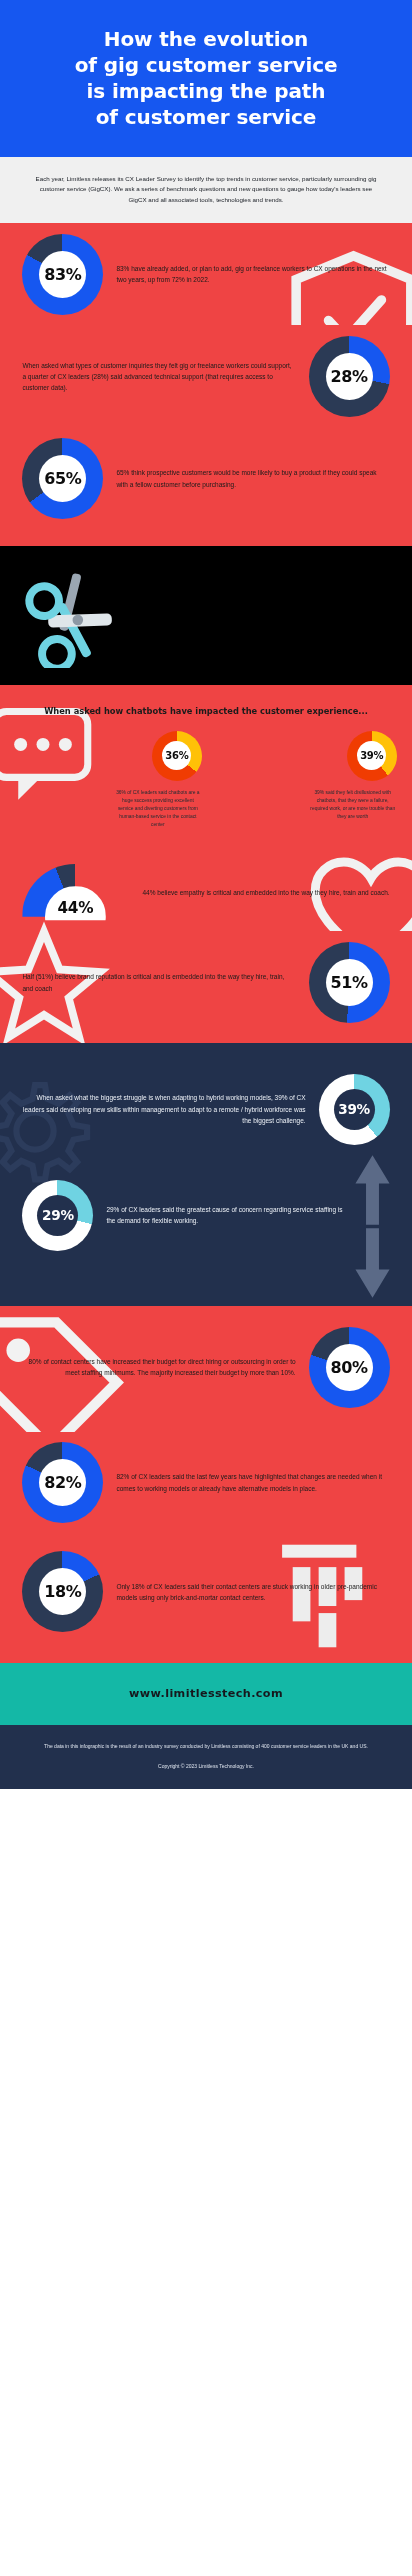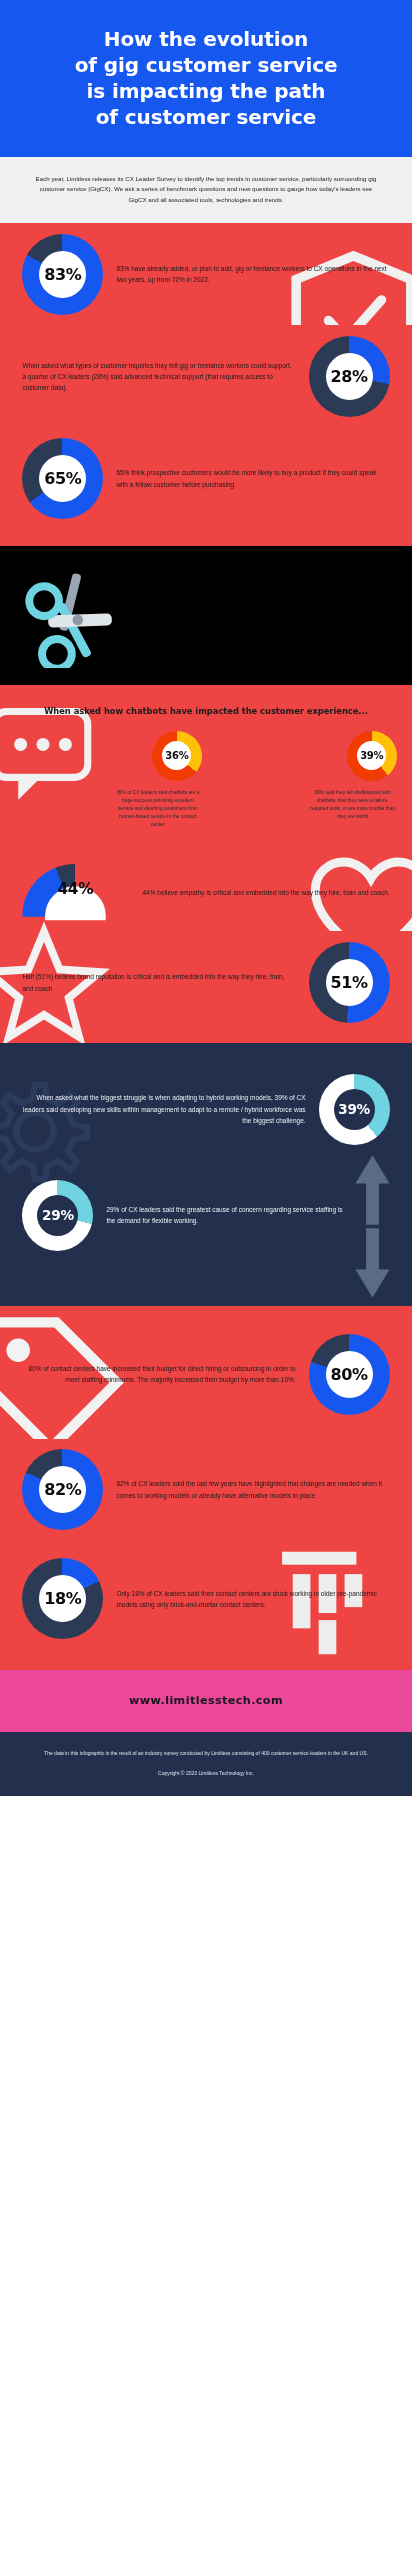--- a/index.html
+++ b/index.html
@@ -105,21 +105,21 @@
     width: 106px; height: 106px; border-radius: 50%;
     position: absolute; top: 0; left: 0;
     clip-path: polygon(0 0, 100% 0, 100% 50%, 0 50%);
   }
   .gauge .hole2 {
     position: absolute; width: 61px; height: 61px; border-radius: 50%;
     background: #ffffff; top: 22.4px; left: 22.4px;
     clip-path: polygon(0 0, 100% 0, 100% 55.8%, 0 55.8%);
   }
   .gauge .val {
-    position: absolute; left: 0; right: 0; top: 16px;
+    position: absolute; left: 0; right: 0; top: 35px;
     text-align: center;
     font-family: "DejaVu Sans", sans-serif;
     font-weight: 700; font-size: 15.3px; color: #0d0d0d;
     letter-spacing: -0.3px;
   }
 
   
   .band-black { background: #000000; padding: 15.3px 22.4px 17.7px; }
   .band-black .row { padding: 0; gap: 15.3px; align-items: center; }
   .band-black .headline {
@@ -147,21 +147,21 @@
   }
 
   
   .arrow-col {
     position: absolute; right: 20px; top: 110px;
     width: 39px; height: 147px; z-index: 1;
   }
 
   
   .website {
-    background: #ec4899; text-align: center; padding: 23.6px 0 25px;
+    background: #14b8a6; text-align: center; padding: 23.6px 0 25px;
     font-family: "DejaVu Sans", sans-serif;
     font-weight: 700; font-size: 11.2px; letter-spacing: 0.4px; color: #16181d;
   }
   .footer {
     background: #22304d; color: #dfe5ef; text-align: center;
     padding: 16.5px 41px 20px;
   }
   .footer .disc { font-size: 5px; line-height: 1.75; }
   .footer .copyr { font-size: 5px; margin-top: 13px; }
 
@@ -336,21 +336,21 @@
       <div class="copy left">29% of CX leaders said the greatest cause of concern regarding service staffing is the demand for flexible working.</div>
     </div>
     <div style="height:21px"></div>
   </section>
 
   <section class="sec white">
     <svg class="wm" style="left:-20px;top:5.9px;width:147px;height:147px" viewBox="0 0 200 200">
       <path d="M104 14 L186 96 L96 186 L14 104 L14 14 Z" fill="none" stroke="#f2f2f2" stroke-width="14"></path>
       <circle cx="52" cy="52" r="16" fill="#f2f2f2"></circle>
     </svg>
-    <div class="row reverse" style="padding-top:28px;padding-bottom:23.6px;justify-content:space-between;">
+    <div class="row reverse" style="padding-top:21px;padding-bottom:23.6px;justify-content:space-between;">
       <div class="donut d-lg" style="background:conic-gradient(#1657f0 0 80%, #2b3a55 80% 100%)">
         <div class="hole">
           <span class="val">80%</span>
         </div>
       </div>
       <div class="copy right">80% of contact centers have increased their budget for direct hiring or outsourcing in order to meet staffing minimums. The majority increased their budget by more than 10%.</div>
     </div>
   </section>
 
   <section class="sec white">

